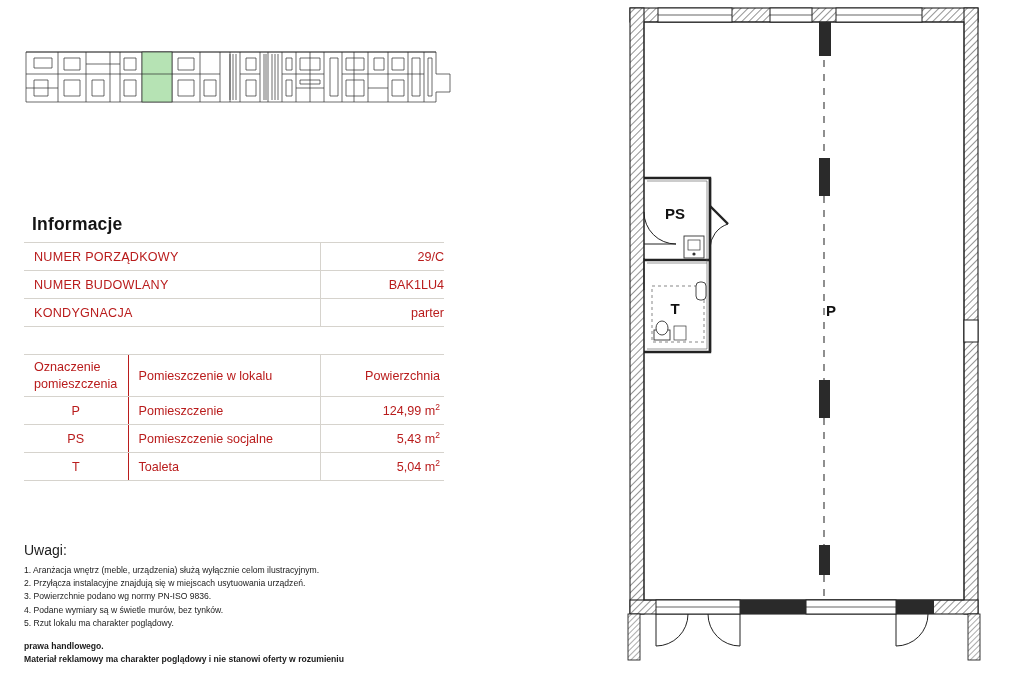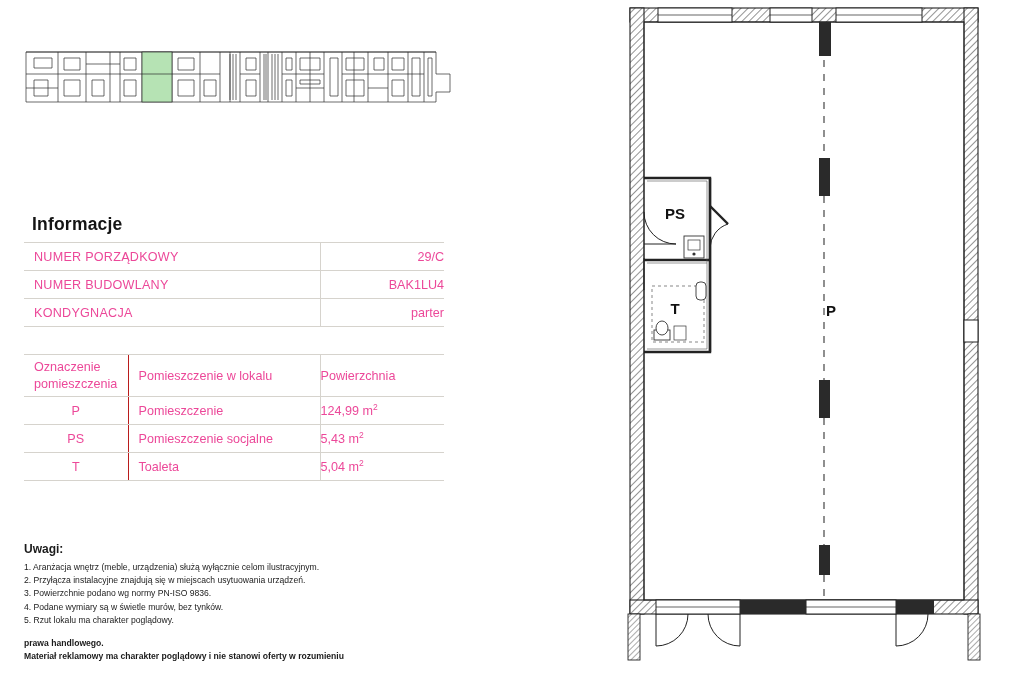--- a/index.html
+++ b/index.html
@@ -45,21 +45,21 @@
 
   
   table.tbl {
     border-collapse: collapse;
     table-layout: fixed;
   }
   table.tbl td {
     padding: 0;
     vertical-align: middle;
     font-size: 12.6px;
-    color: #ec4899;
+    color: #b91c1c;
   }
 
   #info-table {
     position: absolute;
     left: 24px; top: 242px;
     width: 420px;
   }
   #info-table td {
     height: 28px;
     border-bottom: 1px solid #d6d3cd;
@@ -97,21 +97,21 @@
     text-align: center;
     padding: 0 6px;
   }
   #rooms-table td.c1 {
     border-left: 1px solid #b91c1c;
     padding-left: 10px;
     width: 192px;
   }
   #rooms-table td.c2 {
     border-left: 1px solid #d6d3cd;
-    text-align: left;
+    text-align: right;
     padding-right: 4px;
     width: 124px;
   }
   #rooms-table tr.total td.c0 {
     text-align: left;
     padding-left: 10px;
   }
   #rooms-table tr.total td.span {
     border-left: none;
   }
@@ -119,21 +119,21 @@
 
   
   #notes {
     position: absolute;
     left: 24px; top: 540px;
     width: 420px;
     font-size: 8.6px;
     line-height: 1.55;
     color: #1b1b1b;
   }
-  #notes .ttl { font-weight: bold; font-size: 12px; margin-bottom: 2px; }
+  #notes .ttl { font-weight: normal; font-size: 14px; margin-bottom: 2px; }
   #notes .line { white-space: nowrap; }
   #notes .disclaimer {
     font-weight: bold;
     margin-top: 10px;
     line-height: 1.5;
   }
 
   
   #plan {
     position: absolute;

